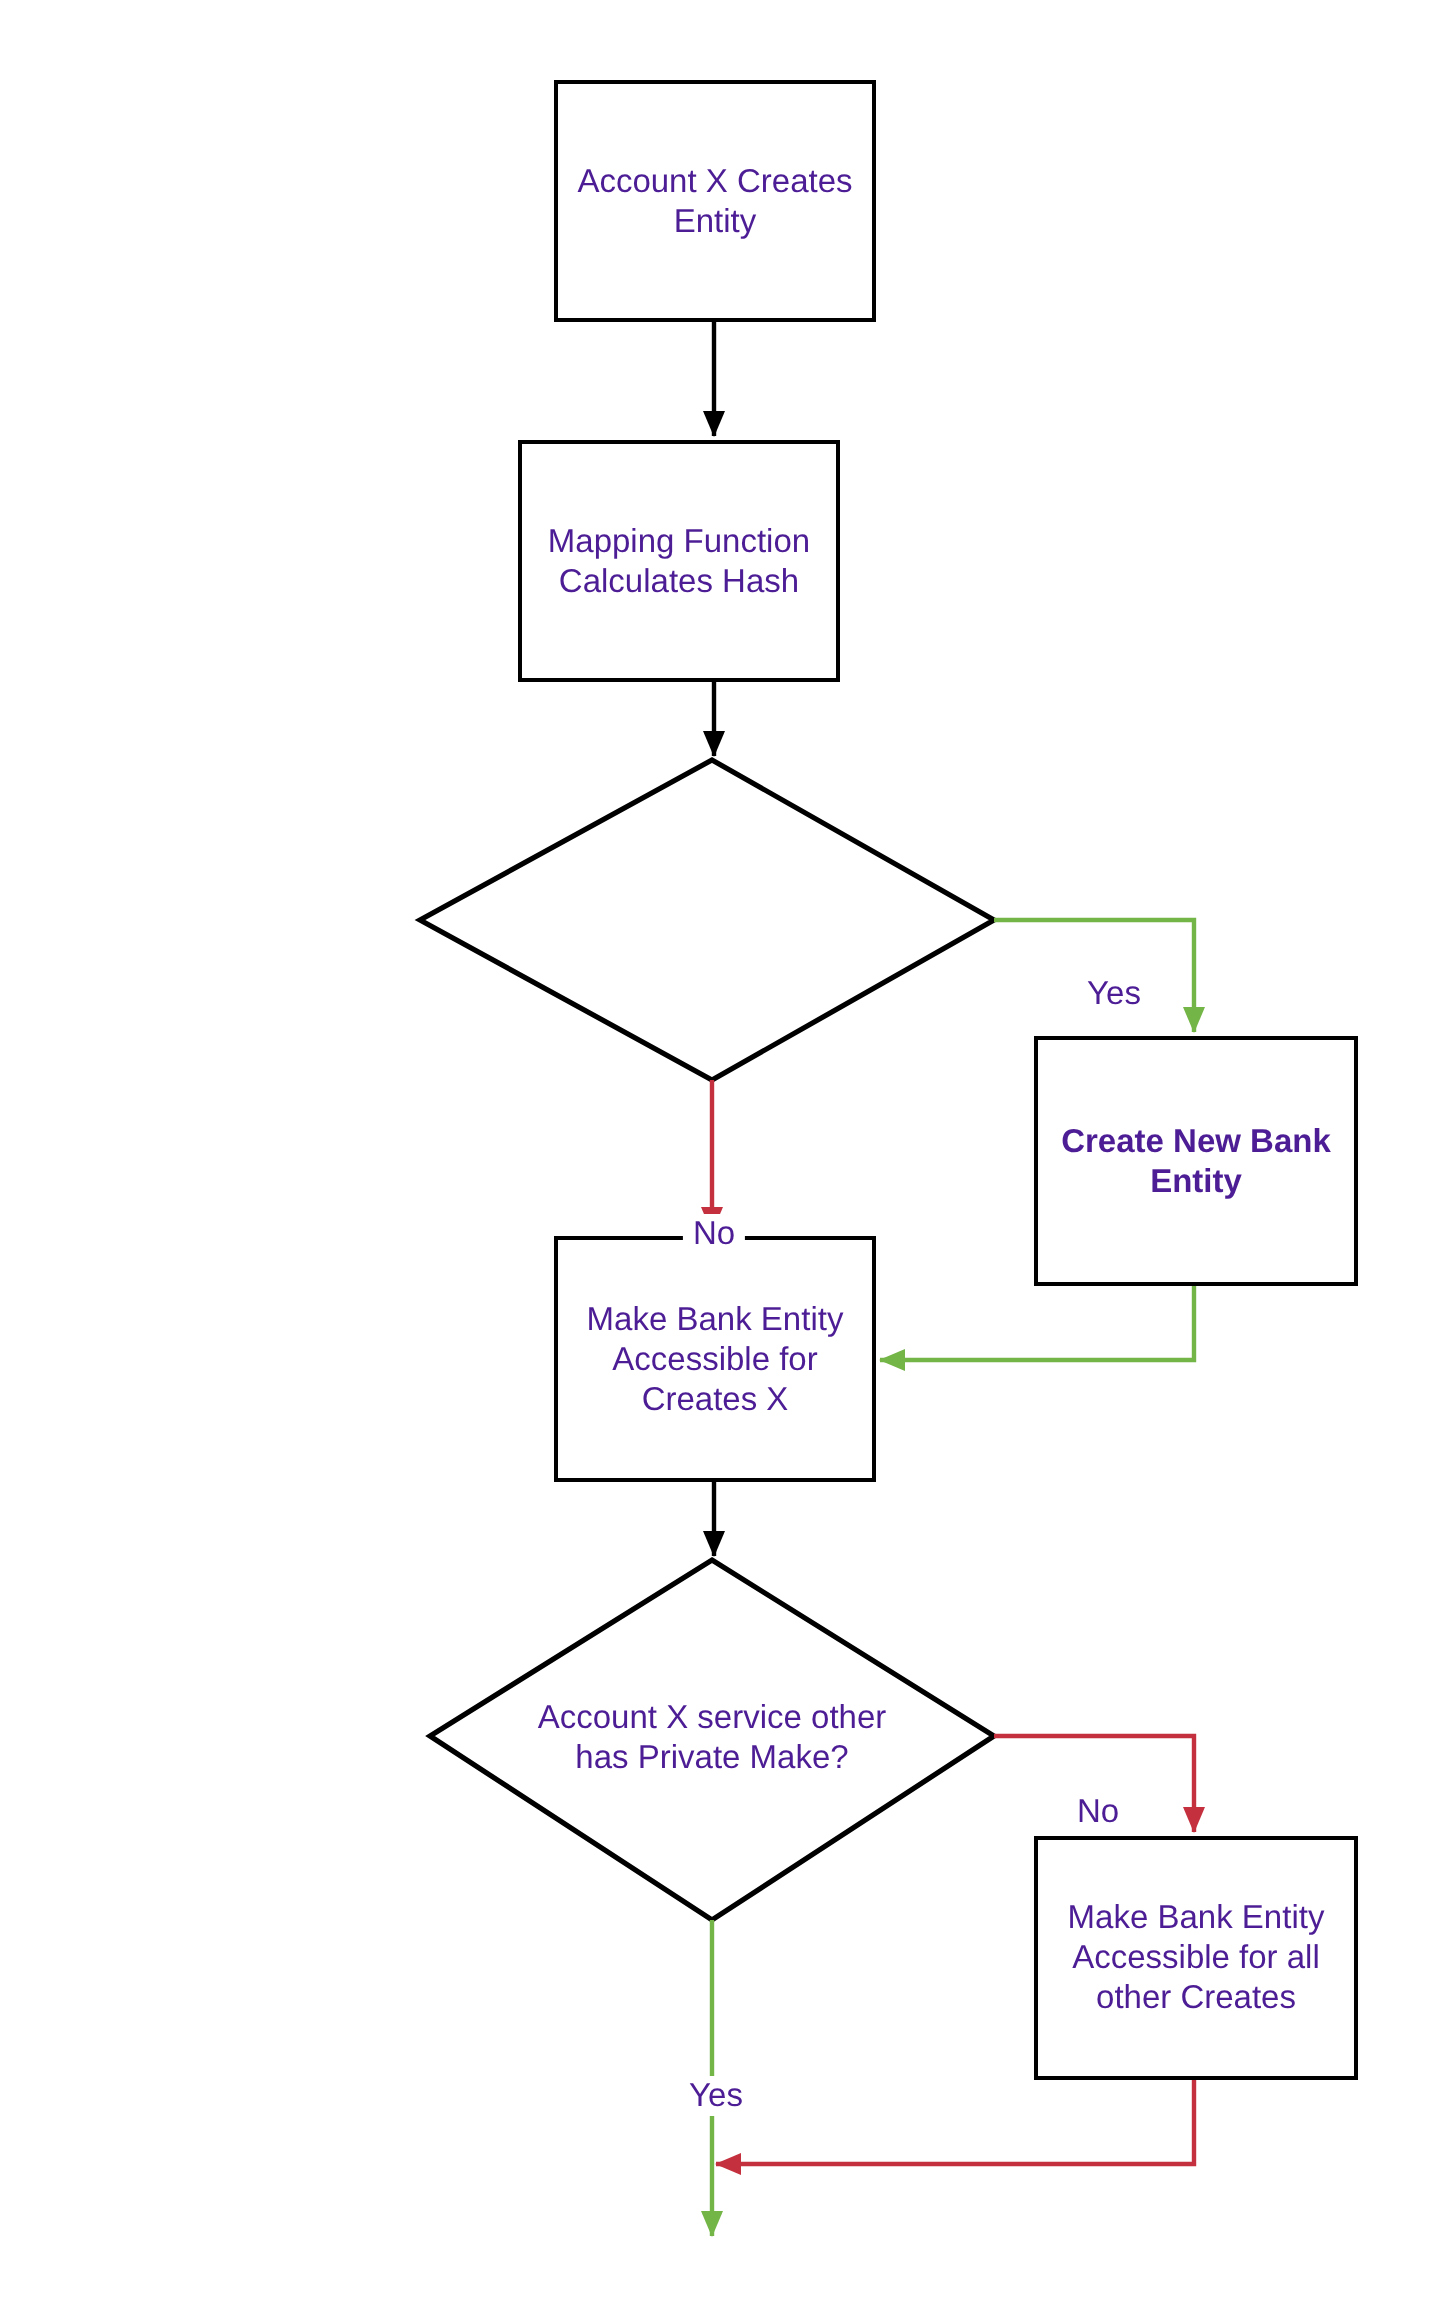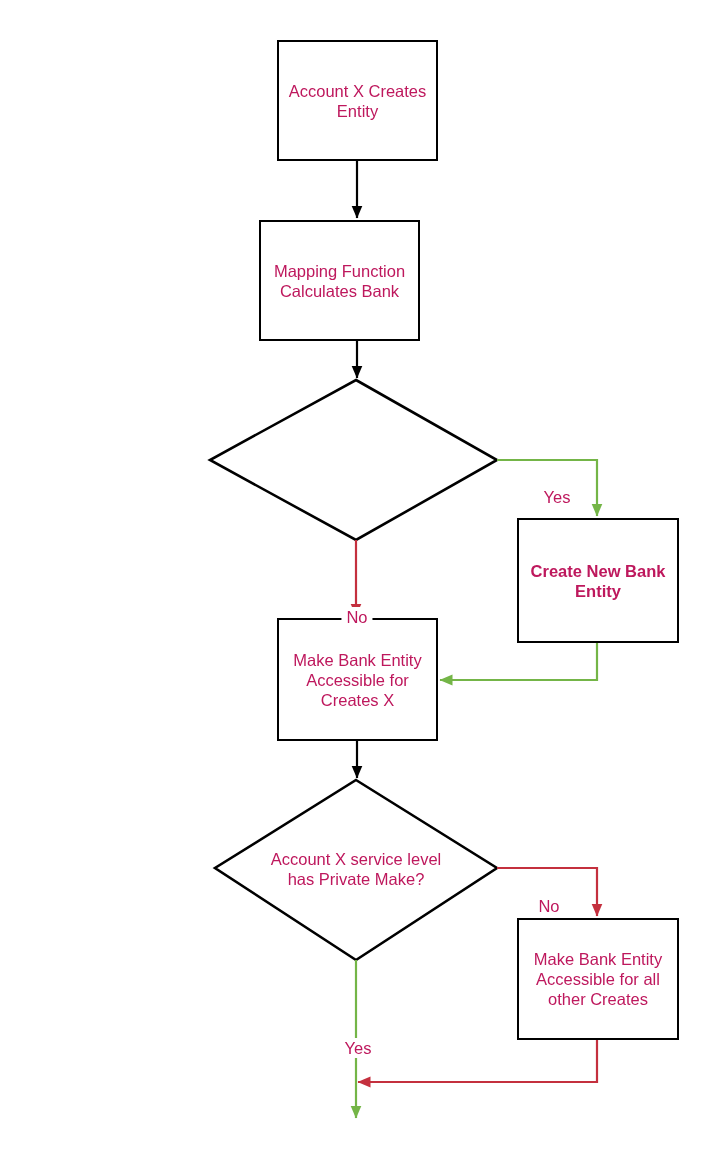--- a/index.html
+++ b/index.html
@@ -8,21 +8,21 @@
     background: #ffffff;
   }
   .canvas {
     position: relative;
     width: 717px;
     height: 1160px;
     background: var(--bg, #ffffff);
     font-family: "Liberation Sans", sans-serif;
     font-size: 16.5px;
     line-height: 20px;
-    color: #be185d;
+    color: #4c1d95;
     overflow: hidden;
   }
   .layer {
     position: absolute;
     left: 0;
     top: 0;
   }
   
   .box {
     position: absolute;
@@ -116,21 +116,21 @@
     <path class="edge edge-no" d="M597,1040 V1082 H358" marker-end="url(#arrow-no)"></path>
   </svg>
 
   <div class="box box-account-creates">
     <div>Account X Creates</div>
     <div>Entity</div>
   </div>
 
   <div class="box box-mapping-hash">
     <div>Mapping Function</div>
-    <div>Calculates Bank</div>
+    <div>Calculates Hash</div>
   </div>
 
   <div class="box box-create-bank">
     <div>Create New Bank</div>
     <div>Entity</div>
   </div>
 
   <div class="box box-accessible-x">
     <div>Make Bank Entity</div>
     <div>Accessible for</div>
@@ -138,21 +138,21 @@
   </div>
 
   <div class="box box-accessible-all">
     <div>Make Bank Entity</div>
     <div>Accessible for all</div>
     <div>other Creates</div>
   </div>
 
 
   <div class="dlabel dlabel-private-data">
-    <div>Account X service level</div>
+    <div>Account X service other</div>
     <div>has Private Make?</div>
   </div>
 
   <span class="elabel elabel-yes1">Yes</span>
   <span class="elabel elabel-no1">No</span>
   <span class="elabel elabel-no2">No</span>
   <span class="elabel elabel-yes2">Yes</span>
 
 </div>
 

